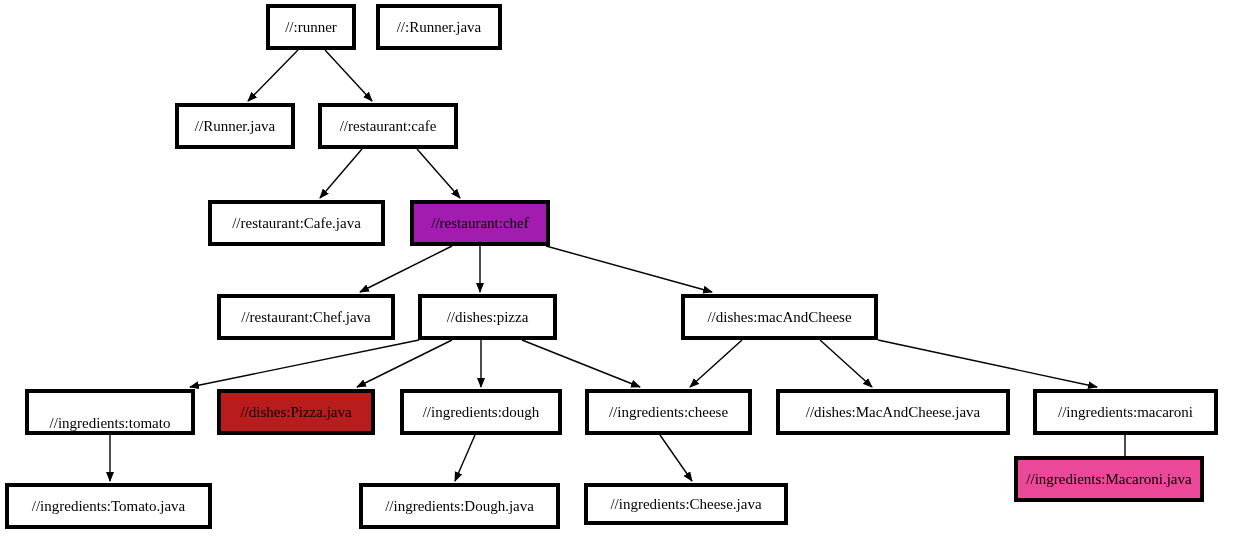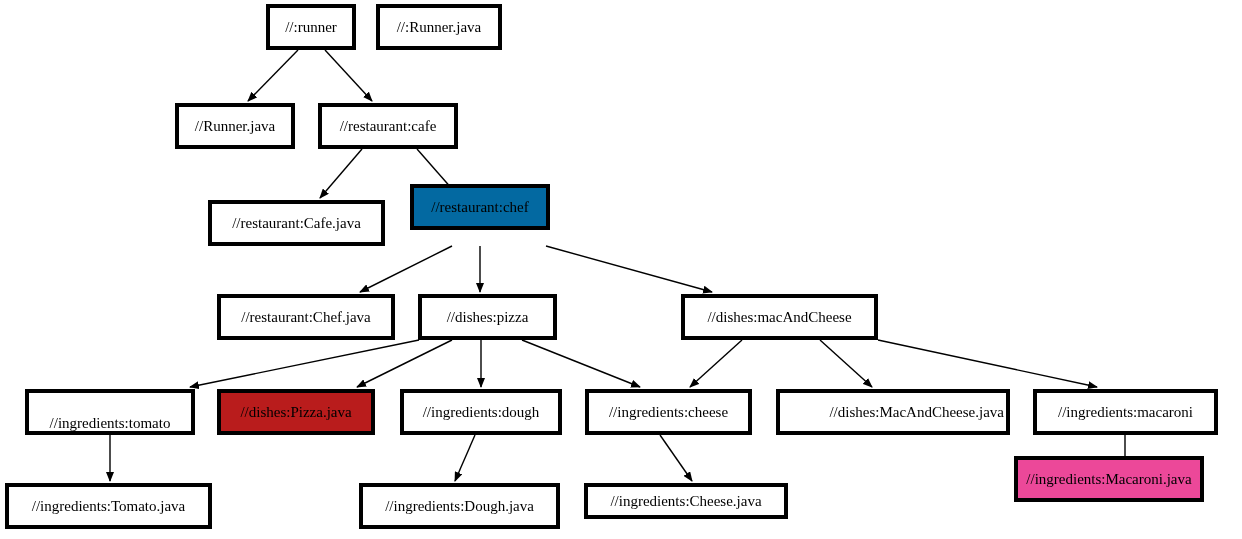--- a/index.html
+++ b/index.html
@@ -83,21 +83,21 @@
       </div>
       <div class="node" style="left: 175px; top: 103px; width: 120px; height: 46px; border-color: rgb(0, 0, 0); background: rgb(255, 255, 255); color: rgb(0, 0, 0);">
         <span class="node-label">//Runner.java</span>
       </div>
       <div class="node" style="left: 318px; top: 103px; width: 140px; height: 46px; border-color: rgb(0, 0, 0); background: rgb(255, 255, 255); color: rgb(0, 0, 0);">
         <span class="node-label">//restaurant:cafe</span>
       </div>
       <div class="node" style="left: 208px; top: 200px; width: 177px; height: 46px; border-color: rgb(0, 0, 0); background: rgb(255, 255, 255); color: rgb(0, 0, 0);">
         <span class="node-label">//restaurant:Cafe.java</span>
       </div>
-      <div class="node" style="left: 410px; top: 184px; width: 140px; height: 46px; border-color: rgb(0, 0, 0); background: #0369a1; color: rgb(0, 0, 0);">
+      <div class="node" style="left: 410px; top: 200px; width: 140px; height: 46px; border-color: rgb(0, 0, 0); background: #a21caf; color: rgb(0, 0, 0);">
         <span class="node-label">//restaurant:chef</span>
       </div>
       <div class="node" style="left: 217px; top: 294px; width: 178px; height: 46px; border-color: rgb(0, 0, 0); background: rgb(255, 255, 255); color: rgb(0, 0, 0);">
         <span class="node-label">//restaurant:Chef.java</span>
       </div>
       <div class="node" style="left: 418px; top: 294px; width: 139px; height: 46px; border-color: rgb(0, 0, 0); background: rgb(255, 255, 255); color: rgb(0, 0, 0);">
         <span class="node-label">//dishes:pizza</span>
       </div>
       <div class="node" style="left: 681px; top: 294px; width: 197px; height: 46px; border-color: rgb(0, 0, 0); background: rgb(255, 255, 255); color: rgb(0, 0, 0);">
         <span class="node-label">//dishes:macAndCheese</span>
@@ -107,32 +107,32 @@
       </div>
       <div class="node" style="left: 217px; top: 389px; width: 158px; height: 46px; border-color: rgb(0, 0, 0); background: #b91c1c; color: rgb(0, 0, 0);">
         <span class="node-label">//dishes:Pizza.java</span>
       </div>
       <div class="node" style="left: 400px; top: 389px; width: 162px; height: 46px; border-color: rgb(0, 0, 0); background: rgb(255, 255, 255); color: rgb(0, 0, 0); font-family: Liberation Serif, serif;">
         <span class="node-label">//ingredients:dough</span>
       </div>
       <div class="node" style="left: 585px; top: 389px; width: 167px; height: 46px; border-color: rgb(0, 0, 0); background: rgb(255, 255, 255); color: rgb(0, 0, 0);">
         <span class="node-label">//ingredients:cheese</span>
       </div>
-      <div class="node" style="left: 776px; top: 389px; width: 234px; height: 46px; border-color: rgb(0, 0, 0); background: rgb(255, 255, 255); color: rgb(0, 0, 0); justify-content: flex-end;">
+      <div class="node" style="left: 776px; top: 389px; width: 234px; height: 46px; border-color: rgb(0, 0, 0); background: rgb(255, 255, 255); color: rgb(0, 0, 0);">
         <span class="node-label">//dishes:MacAndCheese.java</span>
       </div>
       <div class="node" style="left: 1033px; top: 389px; width: 185px; height: 46px; border-color: rgb(0, 0, 0); background: rgb(255, 255, 255); color: rgb(0, 0, 0);">
         <span class="node-label">//ingredients:macaroni</span>
       </div>
       <div class="node" style="left: 5px; top: 483px; width: 207px; height: 46px; border-color: rgb(0, 0, 0); background: rgb(255, 255, 255); color: rgb(0, 0, 0);">
         <span class="node-label">//ingredients:Tomato.java</span>
       </div>
       <div class="node" style="left: 359px; top: 483px; width: 201px; height: 46px; border-color: rgb(0, 0, 0); background: rgb(255, 255, 255); color: rgb(0, 0, 0);">
         <span class="node-label">//ingredients:Dough.java</span>
       </div>
-      <div class="node" style="left: 584px; top: 483px; width: 204px; height: 36px; border-color: rgb(0, 0, 0); background: rgb(255, 255, 255); color: rgb(0, 0, 0);">
+      <div class="node" style="left: 584px; top: 483px; width: 204px; height: 42px; border-color: rgb(0, 0, 0); background: rgb(255, 255, 255); color: rgb(0, 0, 0);">
         <span class="node-label">//ingredients:Cheese.java</span>
       </div>
       <div class="node" style="left: 1014px; top: 456px; width: 190px; height: 46px; border-color: rgb(0, 0, 0); background: #ec4899; color: rgb(0, 0, 0);">
         <span class="node-label">//ingredients:Macaroni.java</span>
       </div>
     </div>
 </div>
 
 </body></html>

